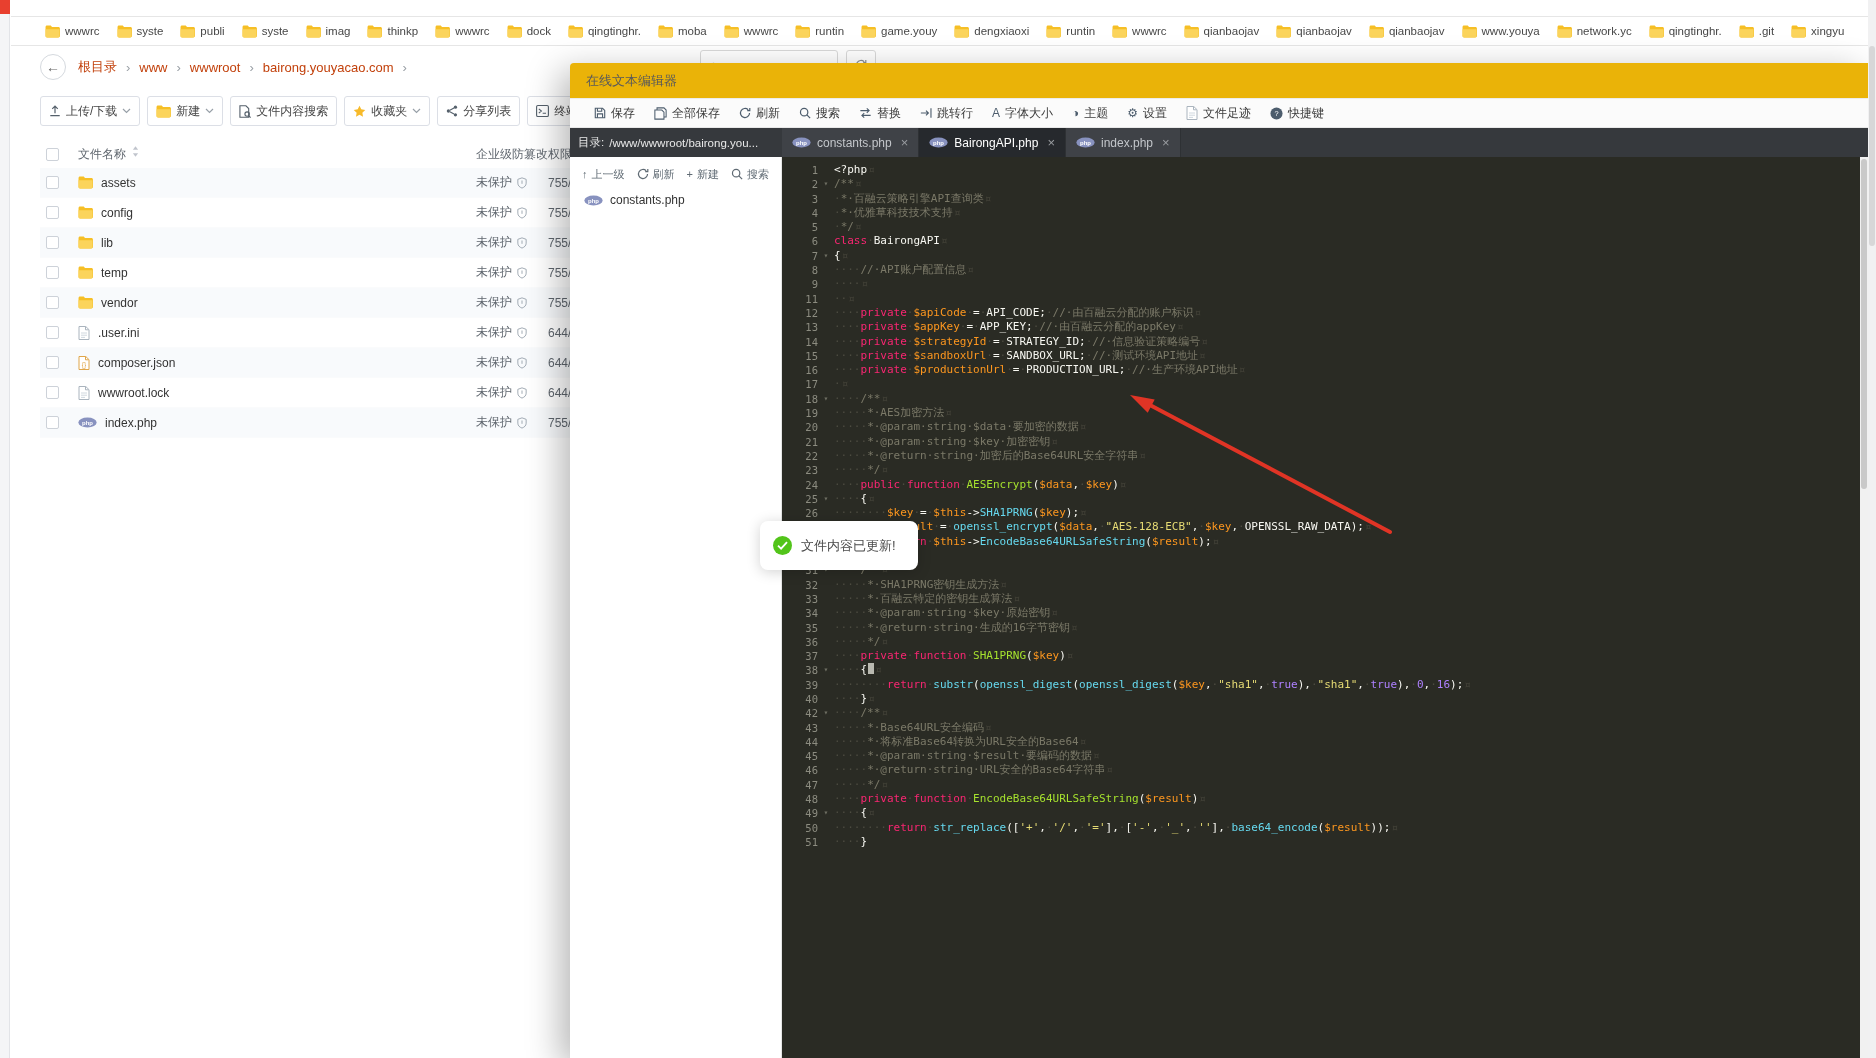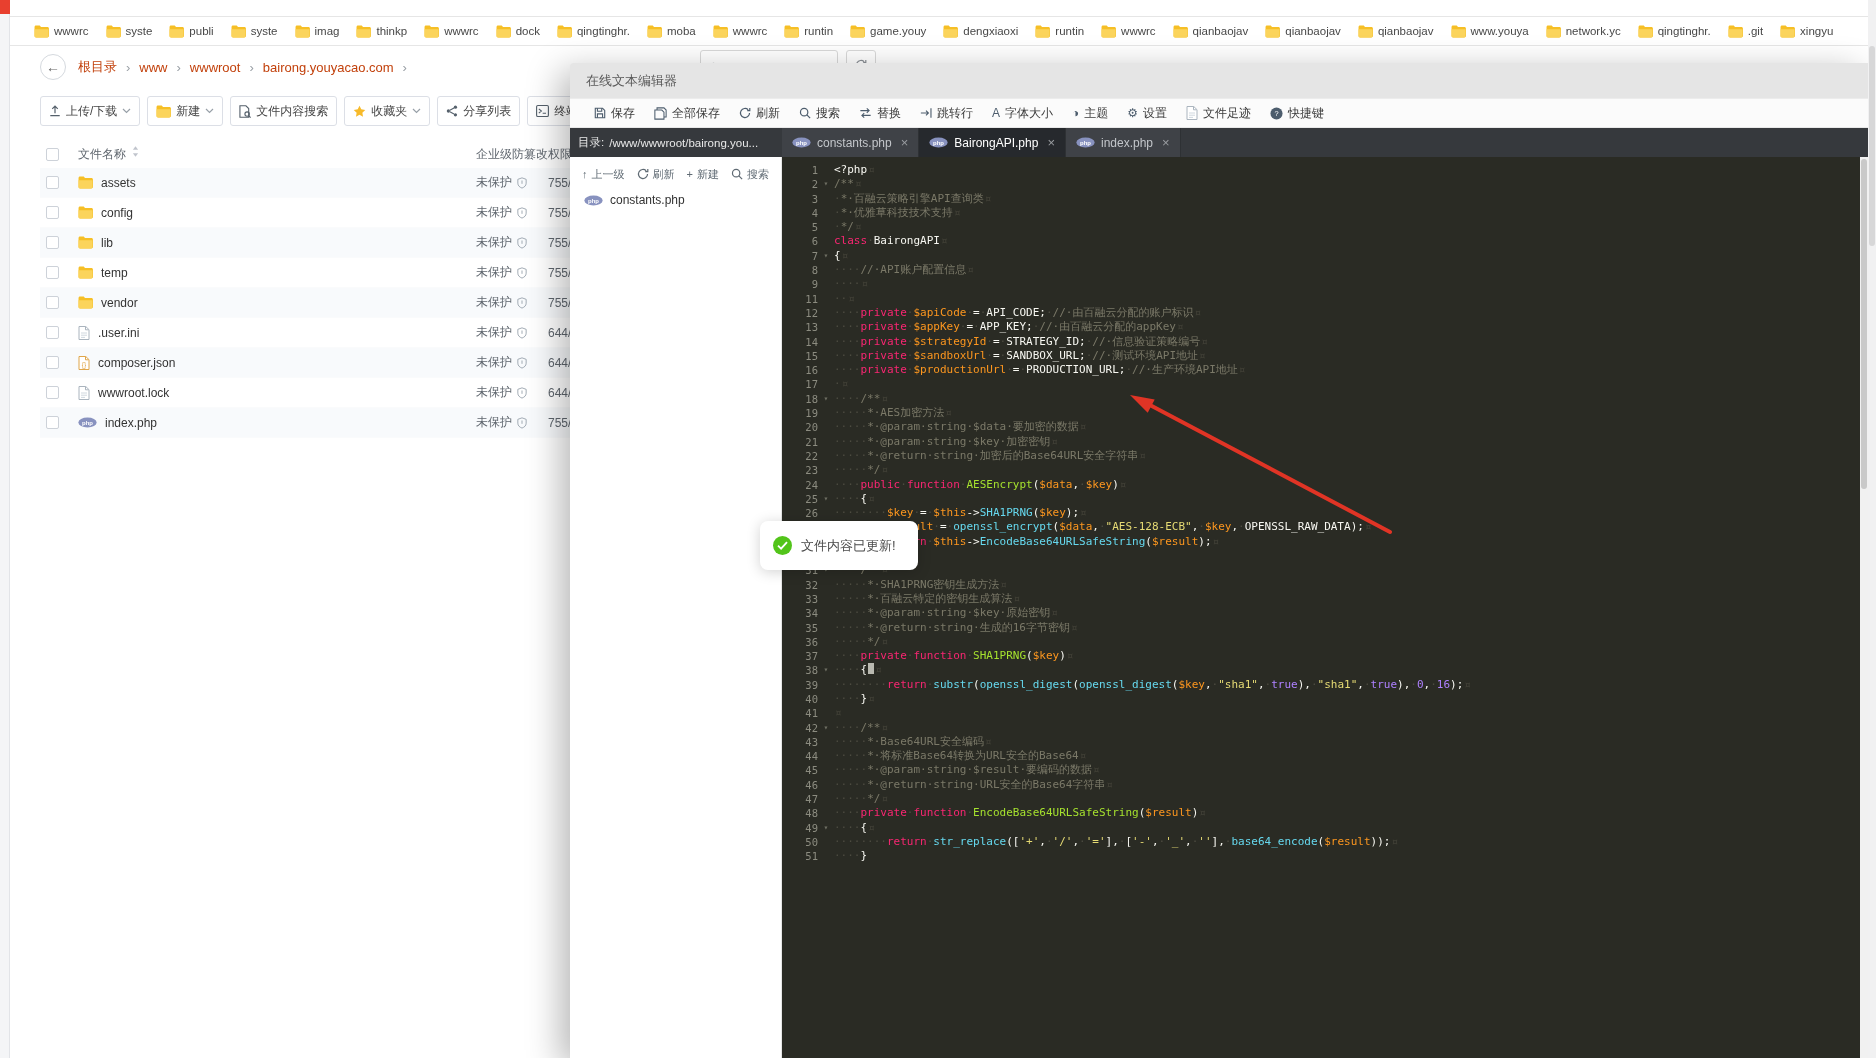--- a/index.html
+++ b/index.html
@@ -6,21 +6,21 @@
   html,body{width:1876px;height:1058px}
   body{position:relative;overflow:hidden;background:#fff;font-family:"Liberation Sans",sans-serif;}
   .icon{display:inline-flex;align-items:center;justify-content:center;line-height:1;flex:none}
   .icon svg{display:block}
 
   
   #left-strip{position:absolute;left:0;top:0;width:10px;height:100%;background:#f4f5f7;border-right:1px solid #e2e4e8;z-index:2}
   #corner-red{position:absolute;left:0;top:0;width:10px;height:14px;background:#e8402f;z-index:3}
 
   
-  #bookmarks{position:absolute;left:0;right:8px;top:16px;height:30px;border-top:1px solid #e6e6e6;border-bottom:1px solid #e6e6e6;display:flex;align-items:center;gap:17px;padding:0 6px 0 34px;overflow:hidden;background:#fff;z-index:1}
+  #bookmarks{position:absolute;left:11px;right:8px;top:16px;height:30px;border-top:1px solid #e6e6e6;border-bottom:1px solid #e6e6e6;display:flex;align-items:center;gap:17px;padding:0 6px 0 34px;overflow:hidden;background:#fff;z-index:1}
   .bm{display:flex;align-items:center;gap:5px;flex:none;font-size:11.5px;color:#474747;cursor:pointer;white-space:nowrap}
 
   
   #crumb-row{position:absolute;left:40px;top:52px;height:30px;display:flex;align-items:center;gap:12px;z-index:1}
   #back-btn{width:26px;height:26px;border:1px solid #d5d9de;border-radius:13px;display:flex;align-items:center;justify-content:center;color:#666;font-size:14px;background:#fff;cursor:pointer}
   #crumbs{display:flex;align-items:center;gap:9px}
   .crumb{font-size:13px;color:#c2410c;cursor:pointer;white-space:nowrap}
   .crumb-sep{color:#9aa0a6;font-size:13px}
   #crumb-search{position:absolute;left:700px;top:50px;width:138px;height:30px;border:1px solid #d9d9d9;border-radius:3px;background:#fff;z-index:1;display:flex;align-items:center;padding:0 8px;color:#9aa0a6}
   #crumb-refresh{position:absolute;left:846px;top:50px;width:30px;height:30px;border:1px solid #d9d9d9;border-radius:3px;background:#fff;z-index:1;display:flex;align-items:center;justify-content:center;color:#8a8f95}
@@ -37,21 +37,21 @@
   .ft-head{height:28px;color:#5f666e}
   .ft-row{border-bottom:1px solid #fafbfc}
   .ft-row:nth-child(odd){background:#f8fafc}
   .ft-check{width:13px;height:13px;border:1px solid #cdd2d9;border-radius:2px;background:#fff;margin-left:6px;cursor:pointer}
   .ft-name{display:flex;align-items:center;gap:8px;padding-left:8px;cursor:pointer}
   .ft-namehead{display:flex;align-items:flex-start;gap:6px;padding-left:8px}
   .ft-protect{display:flex;align-items:center;gap:5px;color:#5f666e;cursor:pointer}
   .ft-perm{color:#5f666e;white-space:nowrap}
 
   
-  #editor-window{position:absolute;left:570px;top:63px;width:1298px;height:995px;background:#e5e5e5;border-radius:4px 0 0 0;box-shadow:-10px 8px 34px rgba(0,0,0,.28);z-index:10;display:flex;flex-direction:column}
+  #editor-window{position:absolute;left:570px;top:63px;width:1298px;height:995px;background:#eab308;border-radius:4px 0 0 0;box-shadow:-10px 8px 34px rgba(0,0,0,.28);z-index:10;display:flex;flex-direction:column}
   #ed-title{height:36px;flex:none;display:flex;align-items:center;padding:0 16px;font-size:13px;color:#5a5a5a;border-bottom:1px solid #ececec}
   #ed-toolbar{height:29px;flex:none;background:#fbfbfb;display:flex;align-items:center;gap:19px;padding:0 24px;border-bottom:1px solid #e8e8e8}
   .ed-tool{display:flex;align-items:center;gap:5px;font-size:12px;color:#3a3a3a;cursor:pointer;white-space:nowrap}
   .ed-tool .icon{color:#4d5d6d;font-size:12px}
   #ed-tabbar{height:29px;flex:none;background:#36393d;display:flex;align-items:stretch}
   #ed-dir{width:212px;flex:none;display:flex;align-items:center;padding:0 8px;color:#e8e8e8;font-size:11.5px;gap:5px;overflow:hidden;white-space:nowrap}
   #ed-tabs{display:flex;align-items:stretch}
   .ed-tab{display:flex;align-items:center;gap:6px;padding:0 10px;font-size:12px;color:#c3c6ca;background:#3f4247;border-right:1px solid #2e3134;cursor:pointer;white-space:nowrap}
   .ed-tab.active{background:#26292d;color:#fff}
   .tab-close{color:#9a9da1;font-size:13px;margin-left:3px;cursor:pointer}
@@ -848,21 +848,20 @@
           <div class="code-line"><span class="ln">31</span><span class="fold">▾</span><span class="line-text"><span class="tk-w">····</span><span class="tk-c">/**</span><span class="tk-e">¤</span></span></div>
           <div class="code-line"><span class="ln">32</span><span class="fold"></span><span class="line-text"><span class="tk-w">·····</span><span class="tk-c">*·SHA1PRNG密钥生成方法</span><span class="tk-e">¤</span></span></div>
           <div class="code-line"><span class="ln">33</span><span class="fold"></span><span class="line-text"><span class="tk-w">·····</span><span class="tk-c">*·百融云特定的密钥生成算法</span><span class="tk-e">¤</span></span></div>
           <div class="code-line"><span class="ln">34</span><span class="fold"></span><span class="line-text"><span class="tk-w">·····</span><span class="tk-c">*·@param·string·$key·原始密钥</span><span class="tk-e">¤</span></span></div>
           <div class="code-line"><span class="ln">35</span><span class="fold"></span><span class="line-text"><span class="tk-w">·····</span><span class="tk-c">*·@return·string·生成的16字节密钥</span><span class="tk-e">¤</span></span></div>
           <div class="code-line"><span class="ln">36</span><span class="fold"></span><span class="line-text"><span class="tk-w">·····</span><span class="tk-c">*/</span><span class="tk-e">¤</span></span></div>
           <div class="code-line"><span class="ln">37</span><span class="fold"></span><span class="line-text"><span class="tk-w">····</span><span class="tk-k">private</span><span class="tk-w">·</span><span class="tk-k">function</span><span class="tk-w">·</span><span class="tk-f">SHA1PRNG</span><span class="tk-p">(</span><span class="tk-v">$key</span><span class="tk-p">)</span><span class="tk-e">¤</span></span></div>
           <div class="code-line"><span class="ln">38</span><span class="fold">▾</span><span class="line-text"><span class="tk-w">····</span><span class="tk-p">{</span><span class="caret"></span><span class="tk-e">¤</span></span></div>
           <div class="code-line"><span class="ln">39</span><span class="fold"></span><span class="line-text"><span class="tk-w">········</span><span class="tk-k">return</span><span class="tk-w">·</span><span class="tk-b">substr</span><span class="tk-p">(</span><span class="tk-b">openssl_digest</span><span class="tk-p">(</span><span class="tk-b">openssl_digest</span><span class="tk-p">(</span><span class="tk-v">$key</span><span class="tk-p">,</span><span class="tk-w">·</span><span class="tk-s">"sha1"</span><span class="tk-p">,</span><span class="tk-w">·</span><span class="tk-n">true</span><span class="tk-p">),</span><span class="tk-w">·</span><span class="tk-s">"sha1"</span><span class="tk-p">,</span><span class="tk-w">·</span><span class="tk-n">true</span><span class="tk-p">),</span><span class="tk-w">·</span><span class="tk-n">0</span><span class="tk-p">,</span><span class="tk-w">·</span><span class="tk-n">16</span><span class="tk-p">);</span><span class="tk-e">¤</span></span></div>
           <div class="code-line"><span class="ln">40</span><span class="fold"></span><span class="line-text"><span class="tk-w">····</span><span class="tk-p">}</span><span class="tk-e">¤</span></span></div>
-          <div class="code-line"><span class="ln">41</span><span class="fold"></span><span class="line-text"><span class="tk-e">¤</span></span></div>
           <div class="code-line"><span class="ln">42</span><span class="fold">▾</span><span class="line-text"><span class="tk-w">····</span><span class="tk-c">/**</span><span class="tk-e">¤</span></span></div>
           <div class="code-line"><span class="ln">43</span><span class="fold"></span><span class="line-text"><span class="tk-w">·····</span><span class="tk-c">*·Base64URL安全编码</span><span class="tk-e">¤</span></span></div>
           <div class="code-line"><span class="ln">44</span><span class="fold"></span><span class="line-text"><span class="tk-w">·····</span><span class="tk-c">*·将标准Base64转换为URL安全的Base64</span><span class="tk-e">¤</span></span></div>
           <div class="code-line"><span class="ln">45</span><span class="fold"></span><span class="line-text"><span class="tk-w">·····</span><span class="tk-c">*·@param·string·$result·要编码的数据</span><span class="tk-e">¤</span></span></div>
           <div class="code-line"><span class="ln">46</span><span class="fold"></span><span class="line-text"><span class="tk-w">·····</span><span class="tk-c">*·@return·string·URL安全的Base64字符串</span><span class="tk-e">¤</span></span></div>
           <div class="code-line"><span class="ln">47</span><span class="fold"></span><span class="line-text"><span class="tk-w">·····</span><span class="tk-c">*/</span><span class="tk-e">¤</span></span></div>
           <div class="code-line"><span class="ln">48</span><span class="fold"></span><span class="line-text"><span class="tk-w">····</span><span class="tk-k">private</span><span class="tk-w">·</span><span class="tk-k">function</span><span class="tk-w">·</span><span class="tk-f">EncodeBase64URLSafeString</span><span class="tk-p">(</span><span class="tk-v">$result</span><span class="tk-p">)</span><span class="tk-e">¤</span></span></div>
           <div class="code-line"><span class="ln">49</span><span class="fold">▾</span><span class="line-text"><span class="tk-w">····</span><span class="tk-p">{</span><span class="tk-e">¤</span></span></div>
           <div class="code-line"><span class="ln">50</span><span class="fold"></span><span class="line-text"><span class="tk-w">········</span><span class="tk-k">return</span><span class="tk-w">·</span><span class="tk-b">str_replace</span><span class="tk-p">([</span><span class="tk-s">'+'</span><span class="tk-p">,</span><span class="tk-w">·</span><span class="tk-s">'/'</span><span class="tk-p">,</span><span class="tk-w">·</span><span class="tk-s">'='</span><span class="tk-p">],</span><span class="tk-w">·</span><span class="tk-p">[</span><span class="tk-s">'-'</span><span class="tk-p">,</span><span class="tk-w">·</span><span class="tk-s">'_'</span><span class="tk-p">,</span><span class="tk-w">·</span><span class="tk-s">''</span><span class="tk-p">],</span><span class="tk-w">·</span><span class="tk-b">base64_encode</span><span class="tk-p">(</span><span class="tk-v">$result</span><span class="tk-p">));</span><span class="tk-e">¤</span></span></div>
           <div class="code-line"><span class="ln">51</span><span class="fold"></span><span class="line-text"><span class="tk-w">····</span><span class="tk-p">}</span></span></div>

